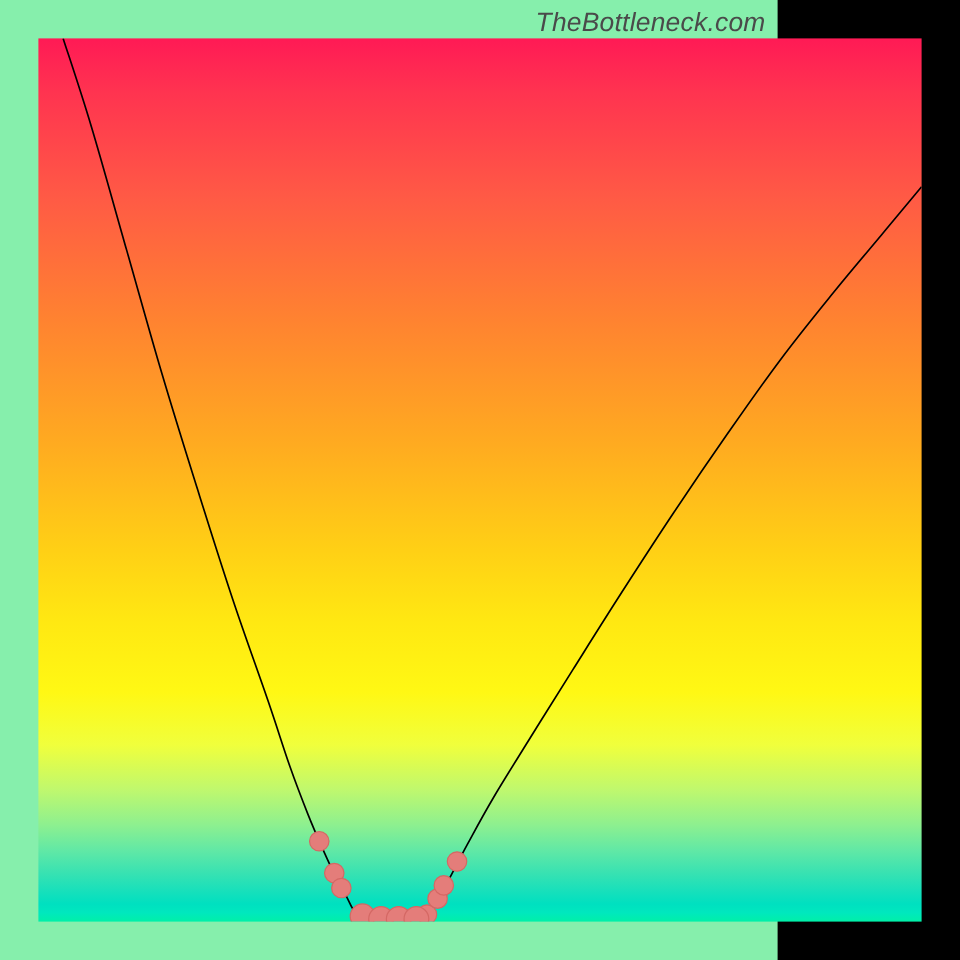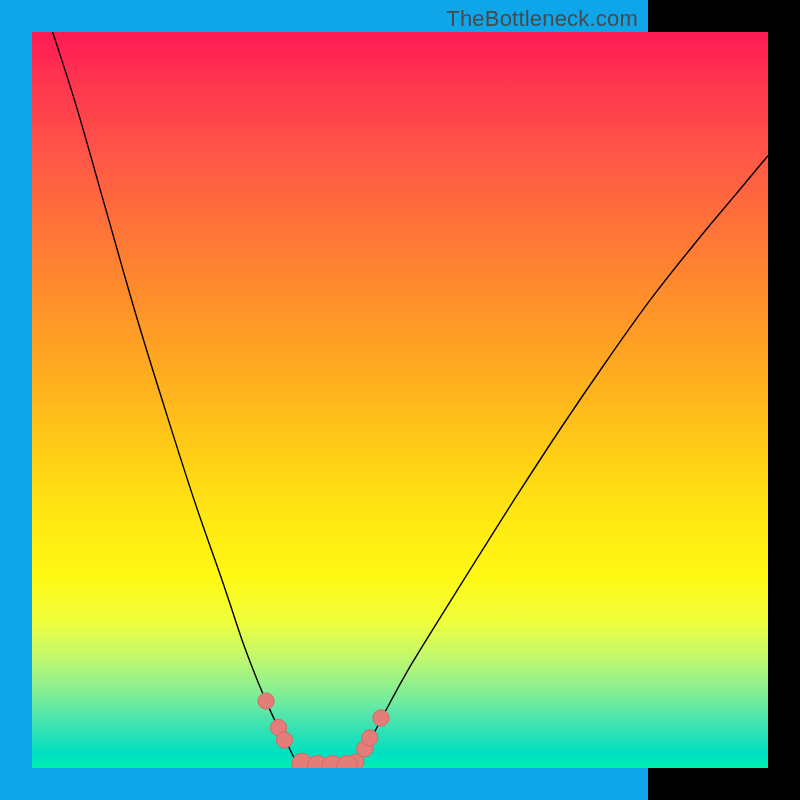--- a/index.html
+++ b/index.html
@@ -10,21 +10,22 @@
     background: #000;
     overflow: hidden;
     font-family: Arial, Helvetica, sans-serif;
   }
   .frame {
     position: absolute;
     left: 0;
     top: 0;
     width: 648px;
     height: 800px;
-    background: #0ea5e9;
+    background: #86efac;
+    font-style: italic;
   }
   .plot {
     position: absolute;
     left: 32px;
     top: 32px;
     width: 736px;
     height: 736px;
     background: linear-gradient(
       to bottom,
       #ff1a55 0%,

